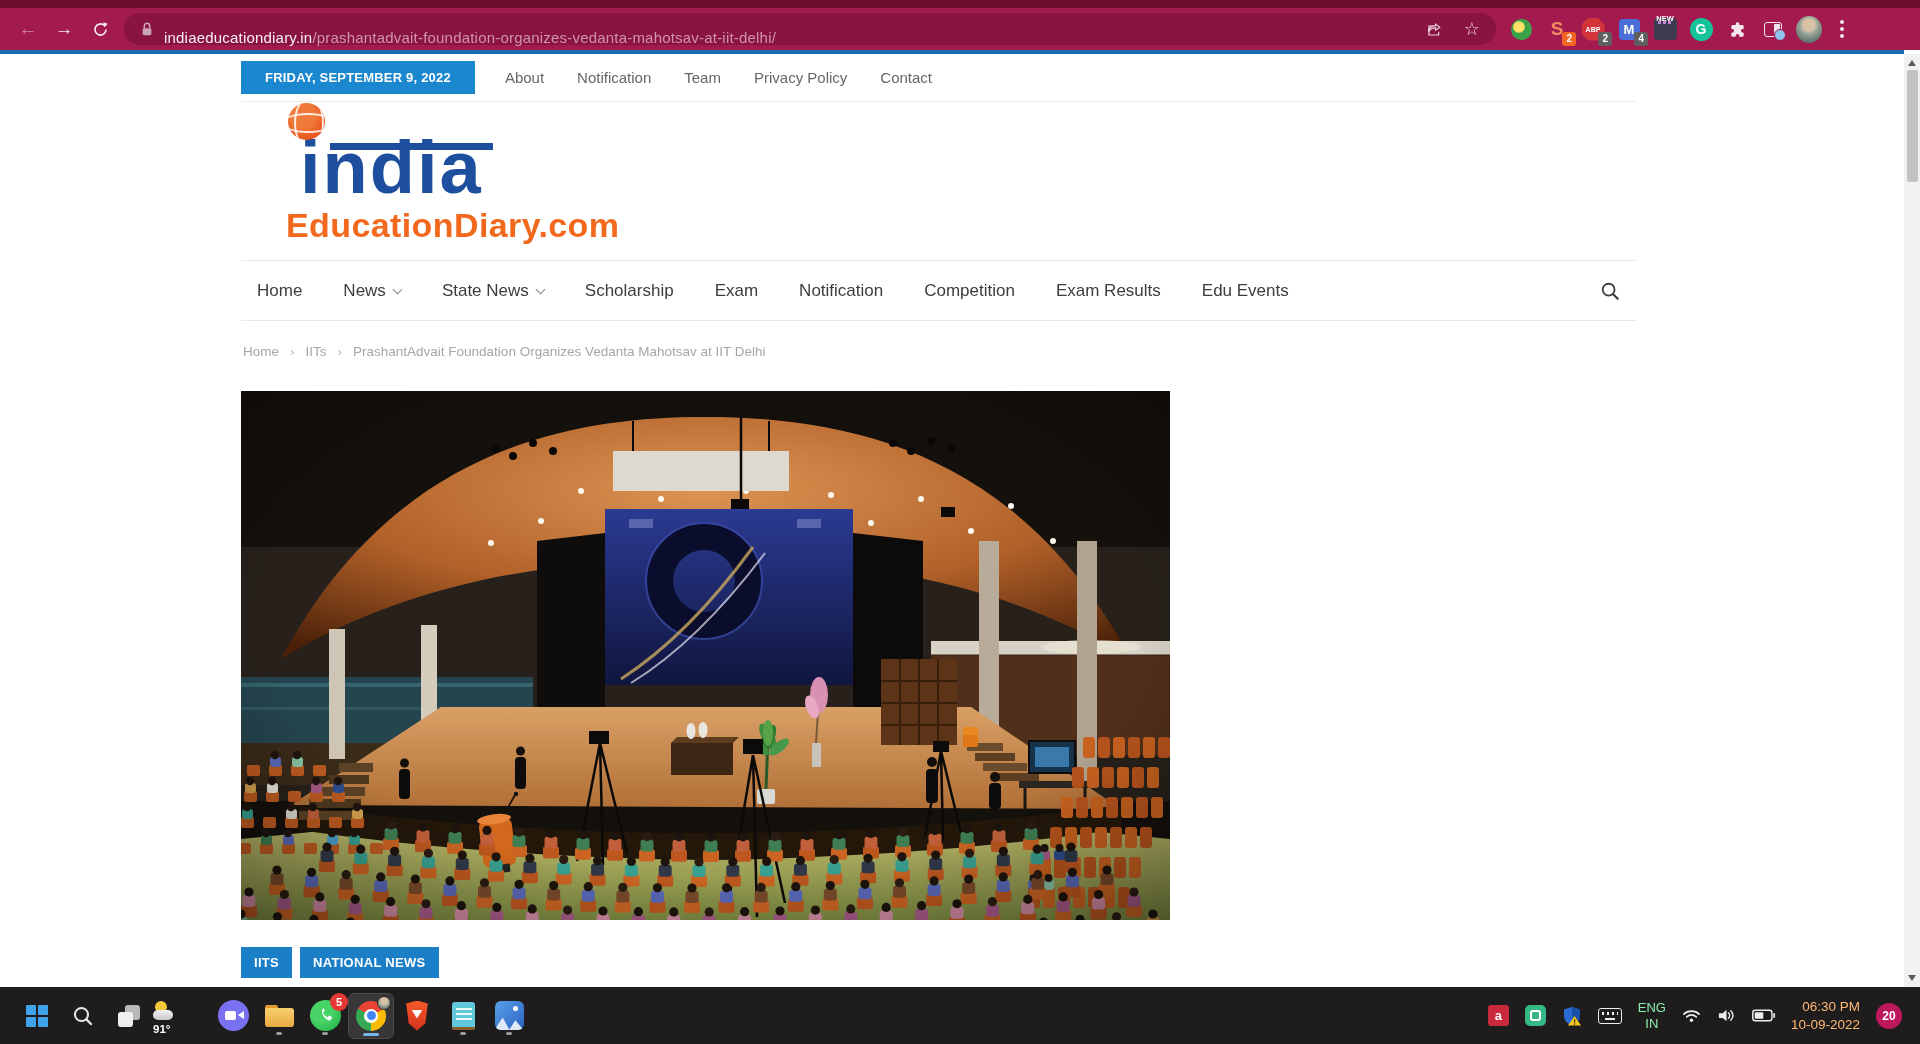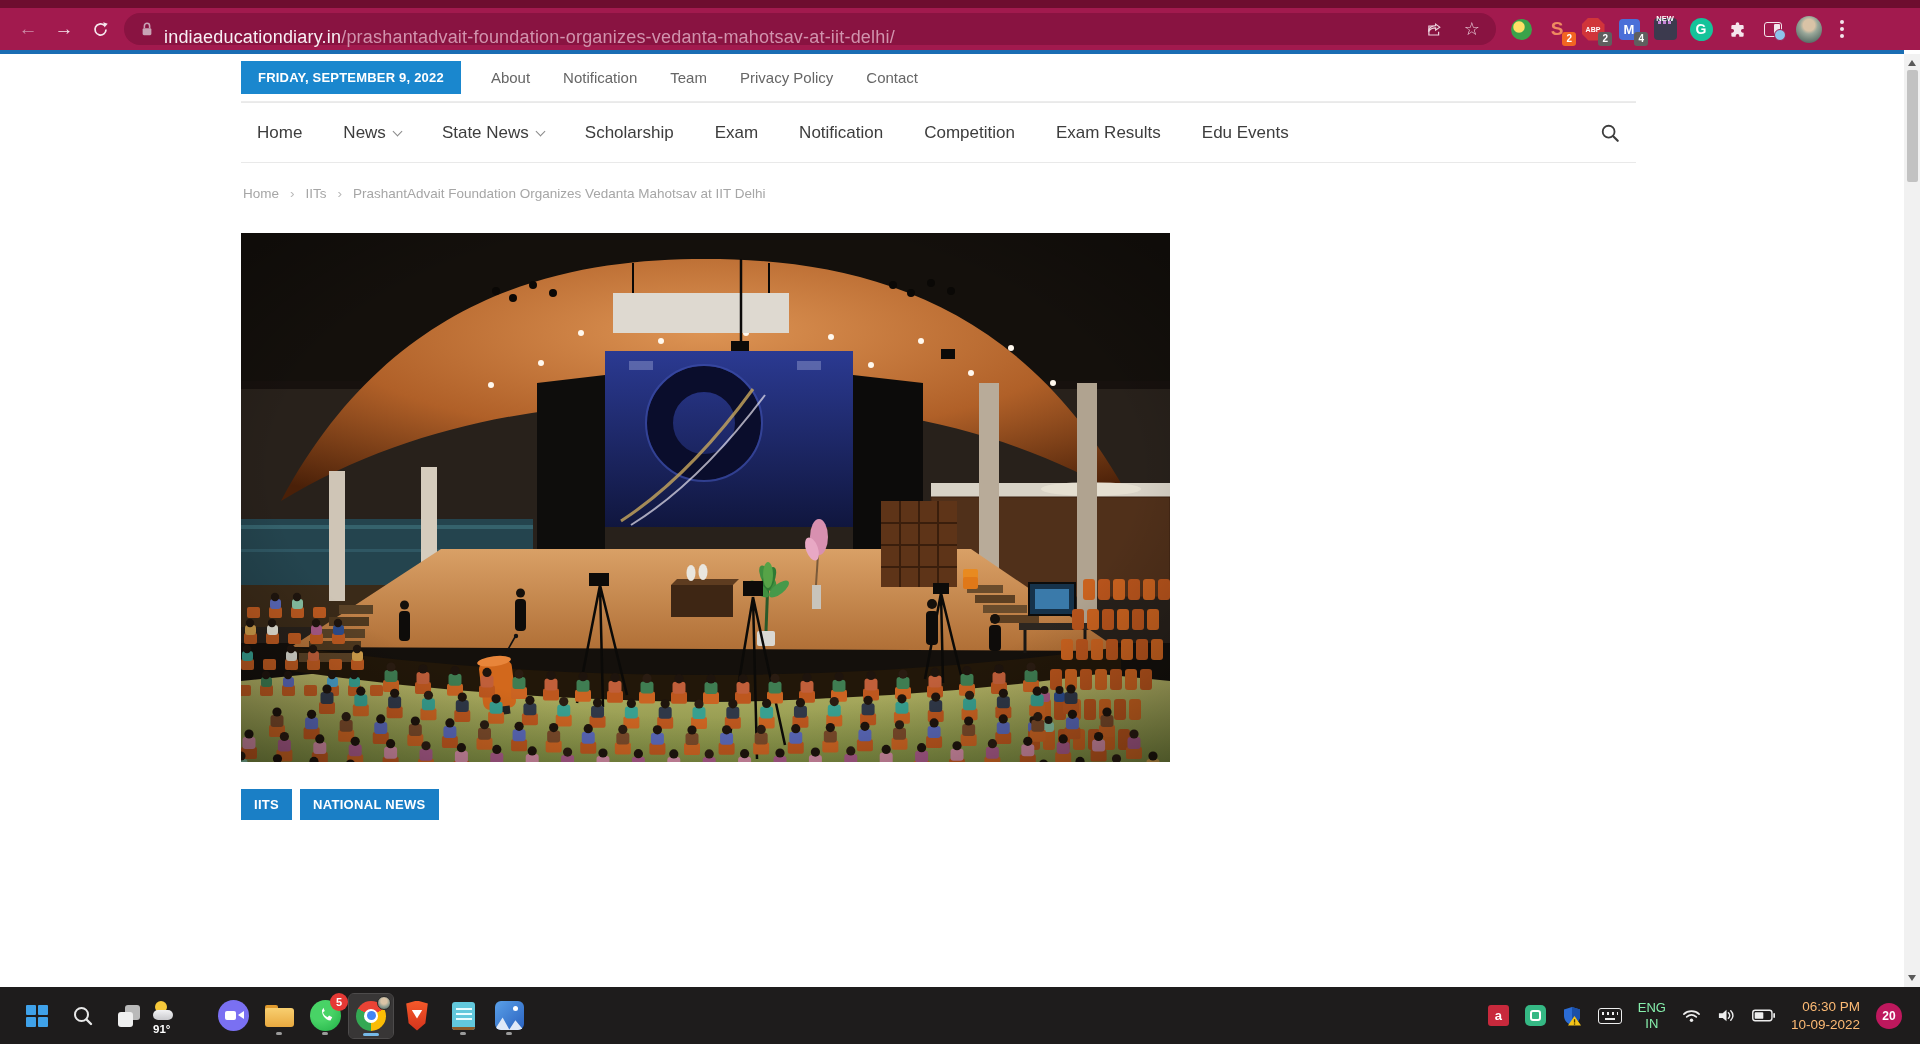--- a/index.html
+++ b/index.html
@@ -7,21 +7,21 @@
     font-family:"Liberation Sans","DejaVu Sans",sans-serif; }
 
   
   .titlestrip { height:8px; background:#6e0d2f; }
   .toolbar { height:42px; background:#a21a4e; display:flex; align-items:center; padding:0 10px; }
   .navbtn { width:36px; height:34px; display:flex; align-items:center; justify-content:center;
             font-size:19px; color:#f6e8ee; border-radius:50%; }
   .navbtn.back { color:#ce8fa9; }
   .addressbar { height:32px; width:1372px; margin-left:6px; border-radius:16px; background:#891341;
             display:flex; align-items:center; padding:0 16px; }
-  .url { margin-left:10px; font-size:18px; letter-spacing:.2px; white-space:nowrap;margin-top:16px; }
+  .url { margin-left:10px; font-size:15px; letter-spacing:.2px; white-space:nowrap;margin-top:16px; }
   .url .domain { color:#f8f0f4; }
   .url .path { color:#d193ad; }
   .addr-right { margin-left:auto; display:flex; gap:20px; align-items:center; }
   .star { font-size:18px; color:#ecd2dd; }
   .ext-row { display:flex; align-items:center; gap:10px; margin-left:12px; }
   .ext { position:relative; width:26px; height:26px; display:flex; align-items:center; justify-content:center; }
   .xbadge { position:absolute; bottom:-4px; right:-6px; background:#f26522; color:#fff; font-size:10px;
             font-weight:bold; padding:1px 4px; border-radius:3px; line-height:1.2; }
   .xbadge.gray { background:#5f5f5f; }
   .idm { width:21px; height:21px; border-radius:50%;
@@ -48,21 +48,21 @@
   .vdots { width:4px; height:4px; border-radius:50%; background:#f3e5eb;
          box-shadow:0 -7px 0 #f3e5eb, 0 7px 0 #f3e5eb; margin:0 8px; }
 
   
   .page-border { height:4px; width:1904px; background:#1a6db3; }
   .page { position:relative; height:933px; background:#fff; overflow:hidden; }
   .content { margin-left:241px; width:1395px; }
 
   .topbar { height:48px; display:flex; align-items:center; border-bottom:1px solid #ececec; }
   .date-badge { background:#1a87ce; color:#fff; font-size:13px; font-weight:bold; letter-spacing:.2px;
-         padding:9px 17px; }
+         padding:9px 24px; }
   .toplinks { display:flex; gap:33px; margin-left:30px; font-size:15px; color:#666; }
   .toplinks a { cursor:pointer; }
 
   .logo-area { height:158px; display:flex; flex-direction:column; justify-content:center;
          padding-left:45px; }
   .logo-word { font-size:74px; font-weight:bold; color:#1e4f9f; line-height:.95; letter-spacing:2px;
          position:relative; width:max-content; padding:16px 8px 0 14px; }
   .logo-word::before { content:""; position:absolute; top:26px; left:44px; right:-2px; height:7px;
          background:#1e4f9f; }
   .globe { position:absolute; top:-14px; left:2px; width:37px; height:37px; border-radius:50%;
@@ -254,20 +254,27 @@
       <span class="date-badge">FRIDAY, SEPTEMBER 9, 2022</span>
       <div class="toplinks">
         <a>About</a>
         <a>Notification</a>
         <a>Team</a>
         <a>Privacy Policy</a>
         <a>Contact</a>
       </div>
     </div>
 
+    <div class="logo-area">
+      <div class="logo-word">
+        <span class="globe"></span>
+        <span>india</span>
+      </div>
+      <div class="logo-domain">EducationDiary.com</div>
+    </div>
 
     <div class="mainnav">
       <a>
           <span>Home</span>
         </a>
       <a>
           <span>News</span>
           <span class="caret"></span>
         </a>
       <a>

